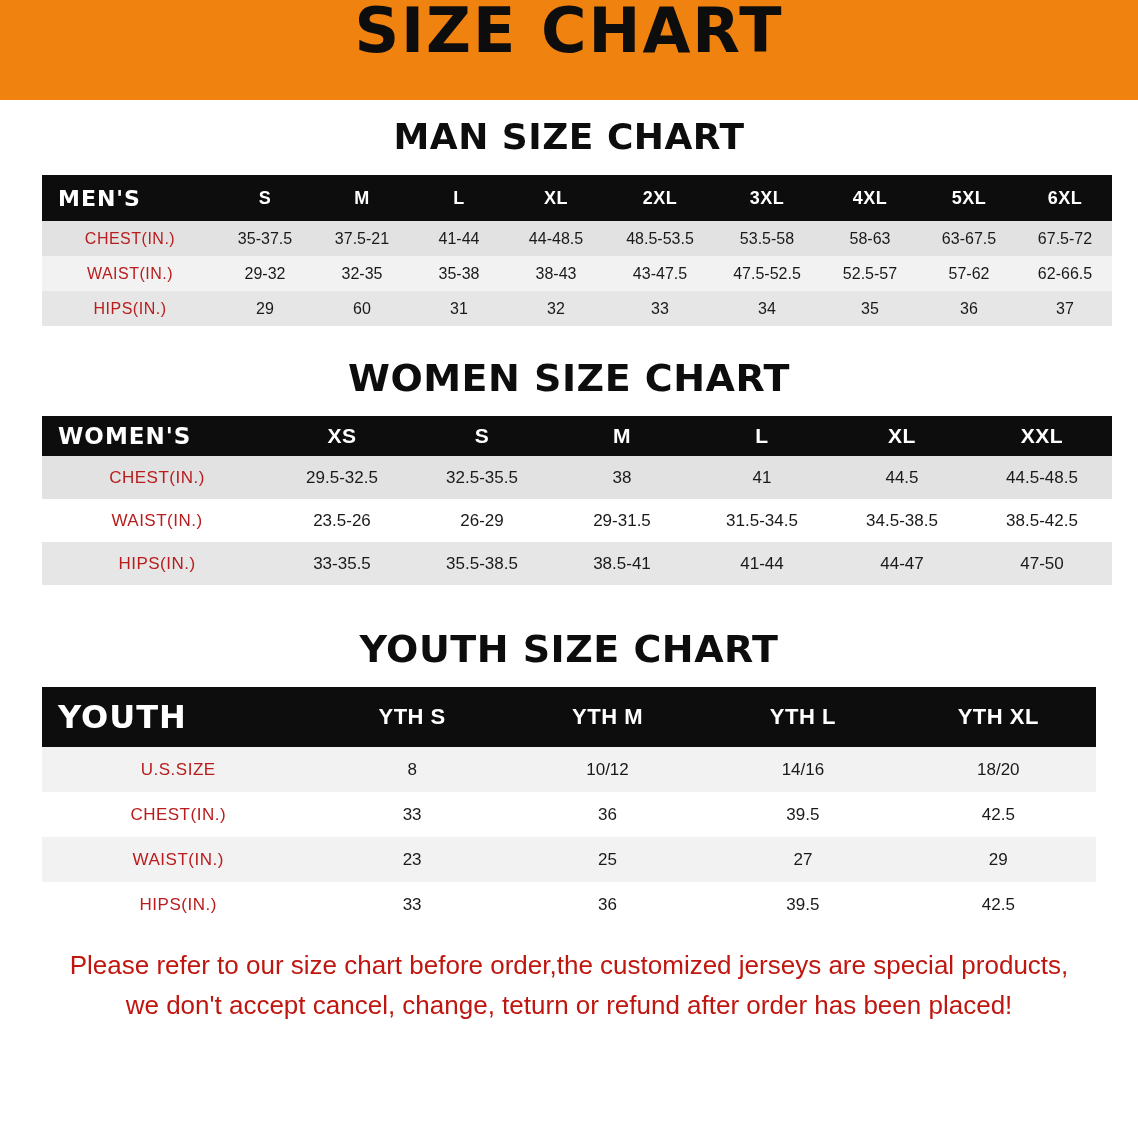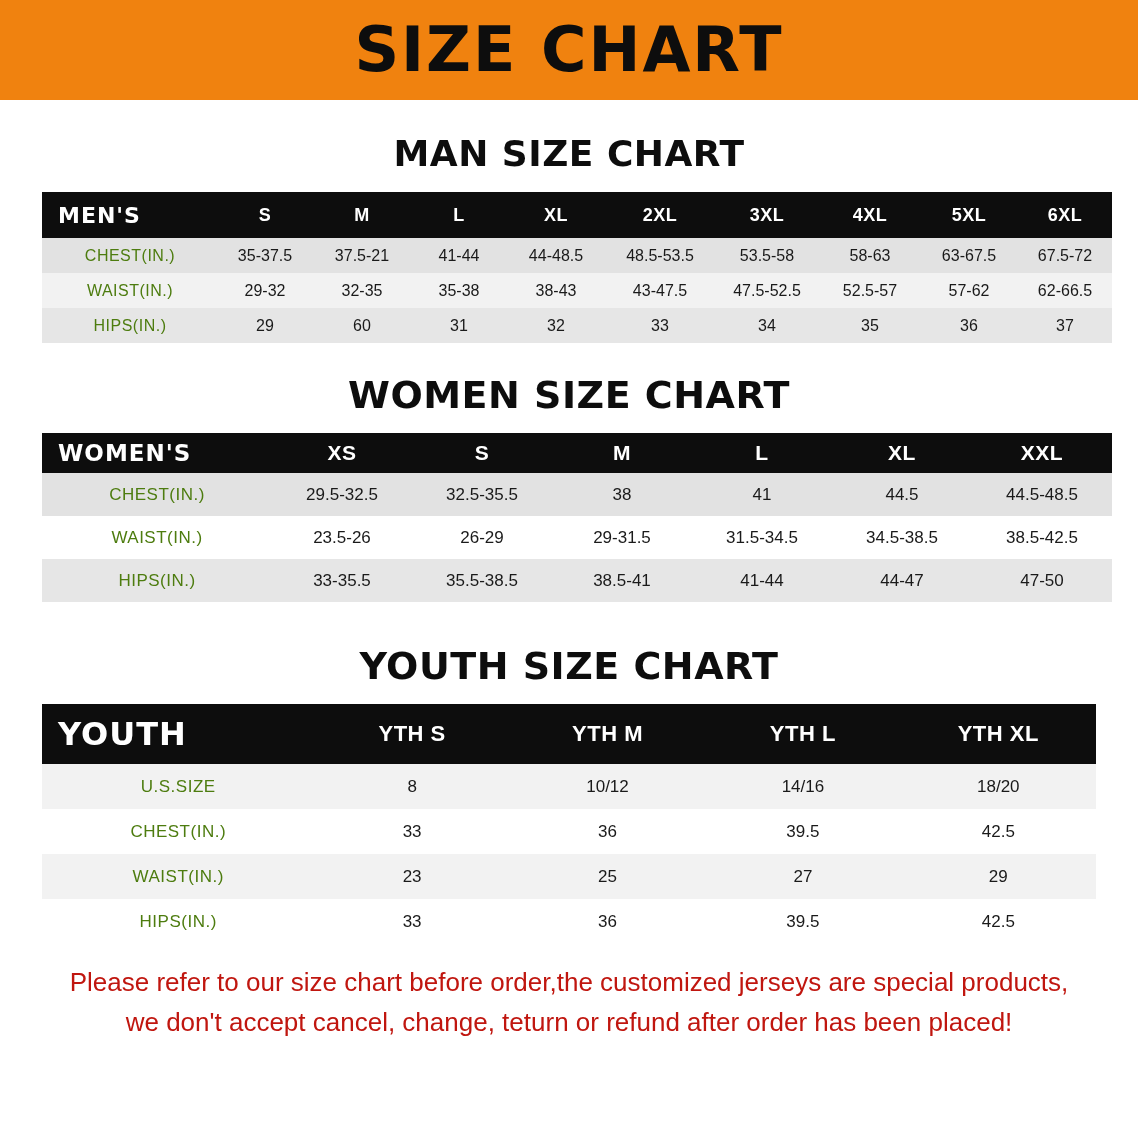--- a/index.html
+++ b/index.html
@@ -20,42 +20,42 @@
     height: 1132px;
     position: relative;
     background: #fff;
   }
 
   
   .banner {
     height: 100px;
     background: #f0820f;
     display: flex;
-    align-items: center;
+    align-items: flex-start;
     justify-content: center;
   }
   .banner-title {
     font-family: "DejaVu Sans", sans-serif;
     font-weight: 700;
     font-size: 62px;
     letter-spacing: 2px;
     color: #0d0d0d;
     line-height: 1;
   }
 
   
   .section-title {
     text-align: center;
     font-family: "DejaVu Sans", sans-serif;
     font-weight: 700;
     color: #0d0d0d;
   }
   .section-title.man {
     font-size: 36px;
-    margin-top: 33px;
+    margin-top: 16px;
     margin-bottom: 0;
     letter-spacing: 0.5px;
   }
   .section-title.women {
     font-size: 38px;
     margin-top: 30px;
     letter-spacing: 0.5px;
   }
   .section-title.youth {
     font-size: 38px;
@@ -99,21 +99,21 @@
     font-size: 22px;
     letter-spacing: 1px;
   }
   .size-table tbody td {
     height: 35px;
     font-size: 16px;
   }
   .size-table tbody td.rowlabel {
     text-align: center;
     font-size: 16px;
-    color: #4d7c0f;
+    color: #b91c1c;
     letter-spacing: 0.5px;
   }
   .row-shade-a { background: #e2e2e2; }
   .row-shade-b { background: #f2f2f2; }
   .row-shade-c { background: #e6e6e6; }
   .row-white  { background: #ffffff; }
 
   
   #men-table { margin-top: 18px; }
   #men-table thead th { font-size: 18px; }

